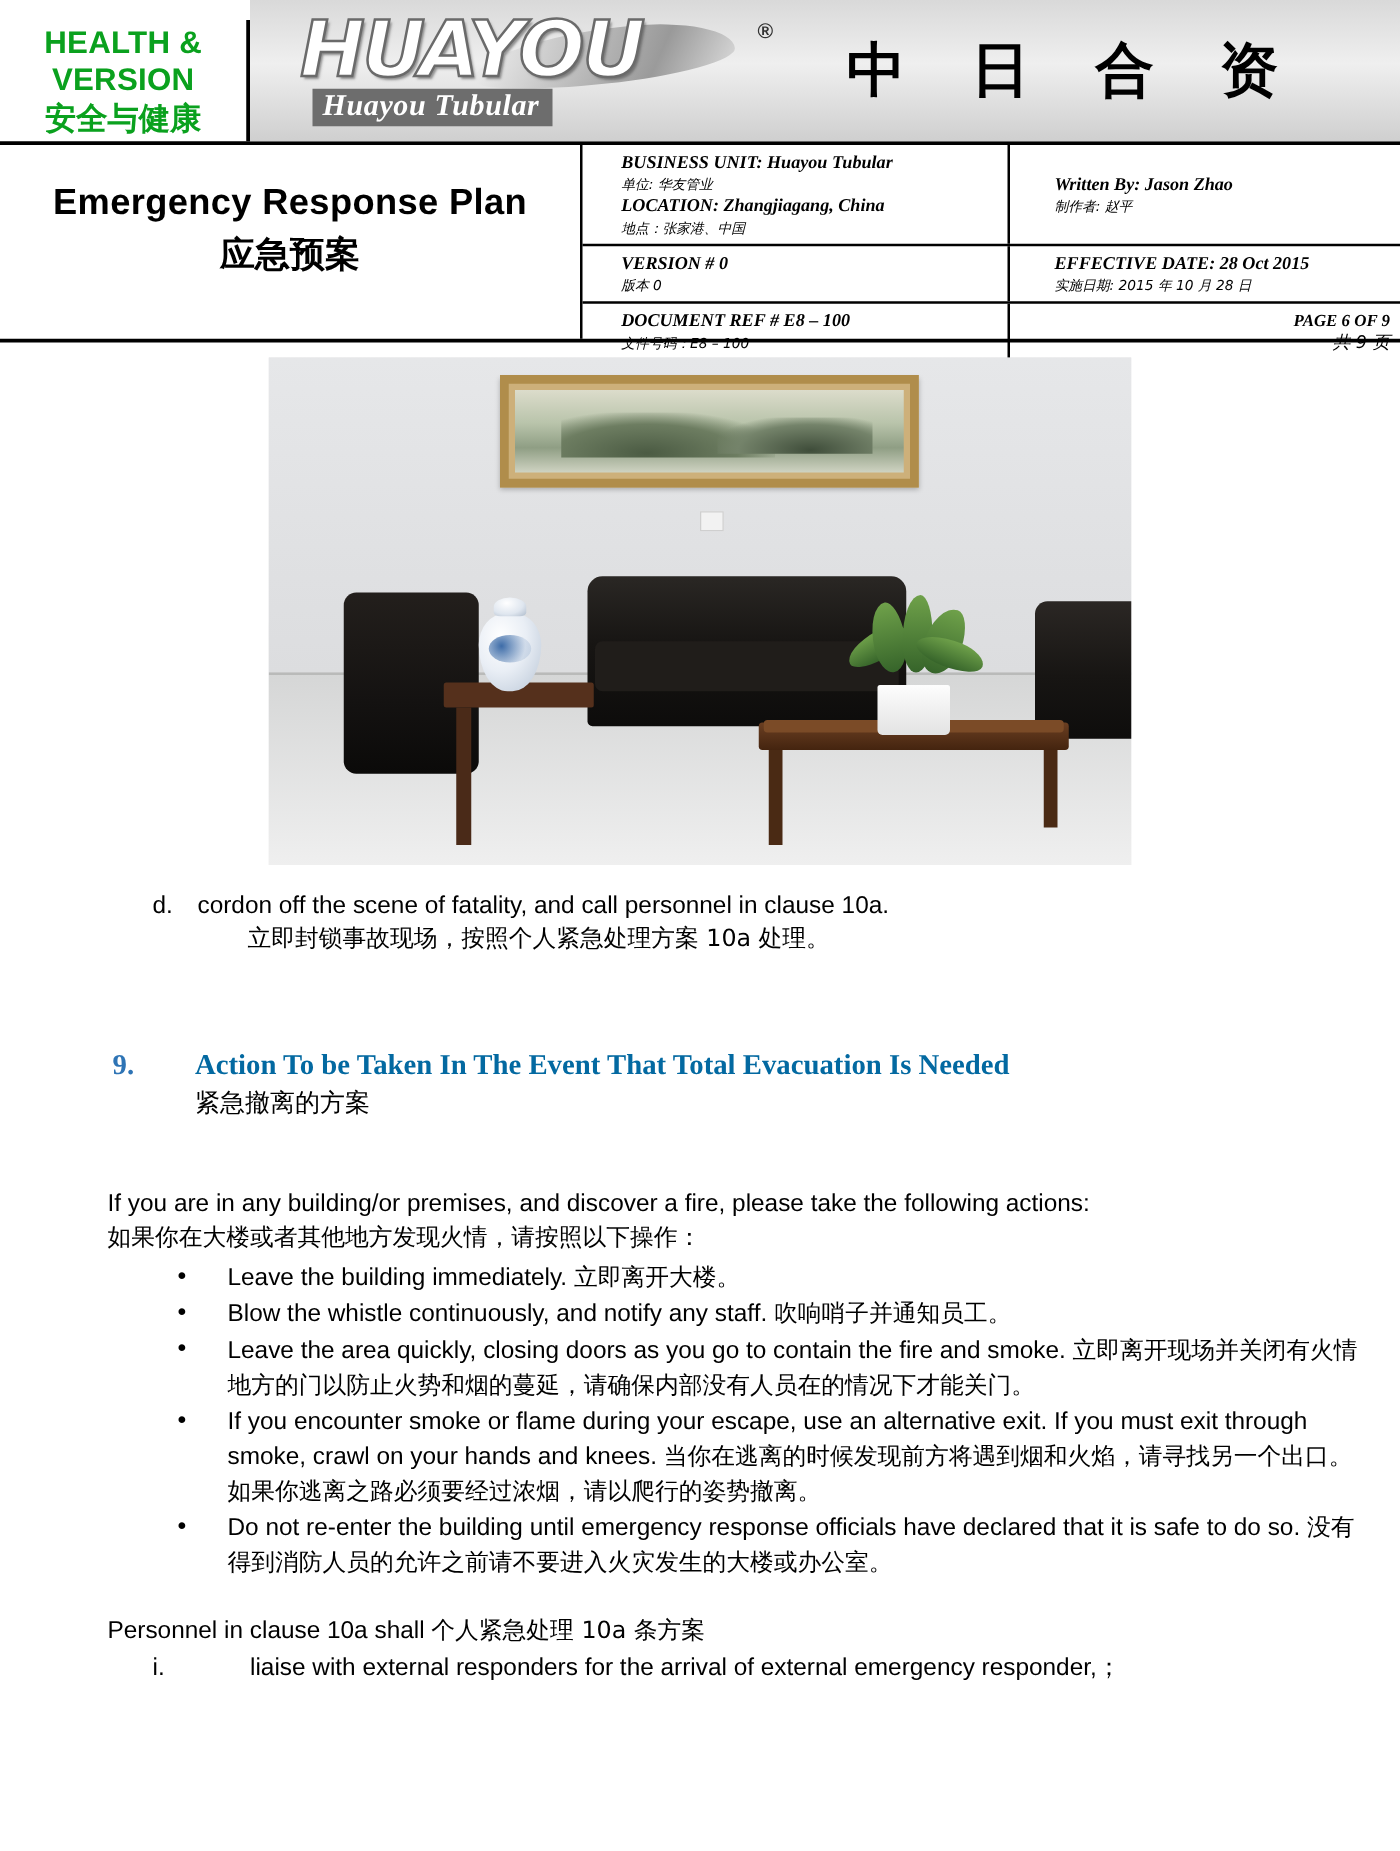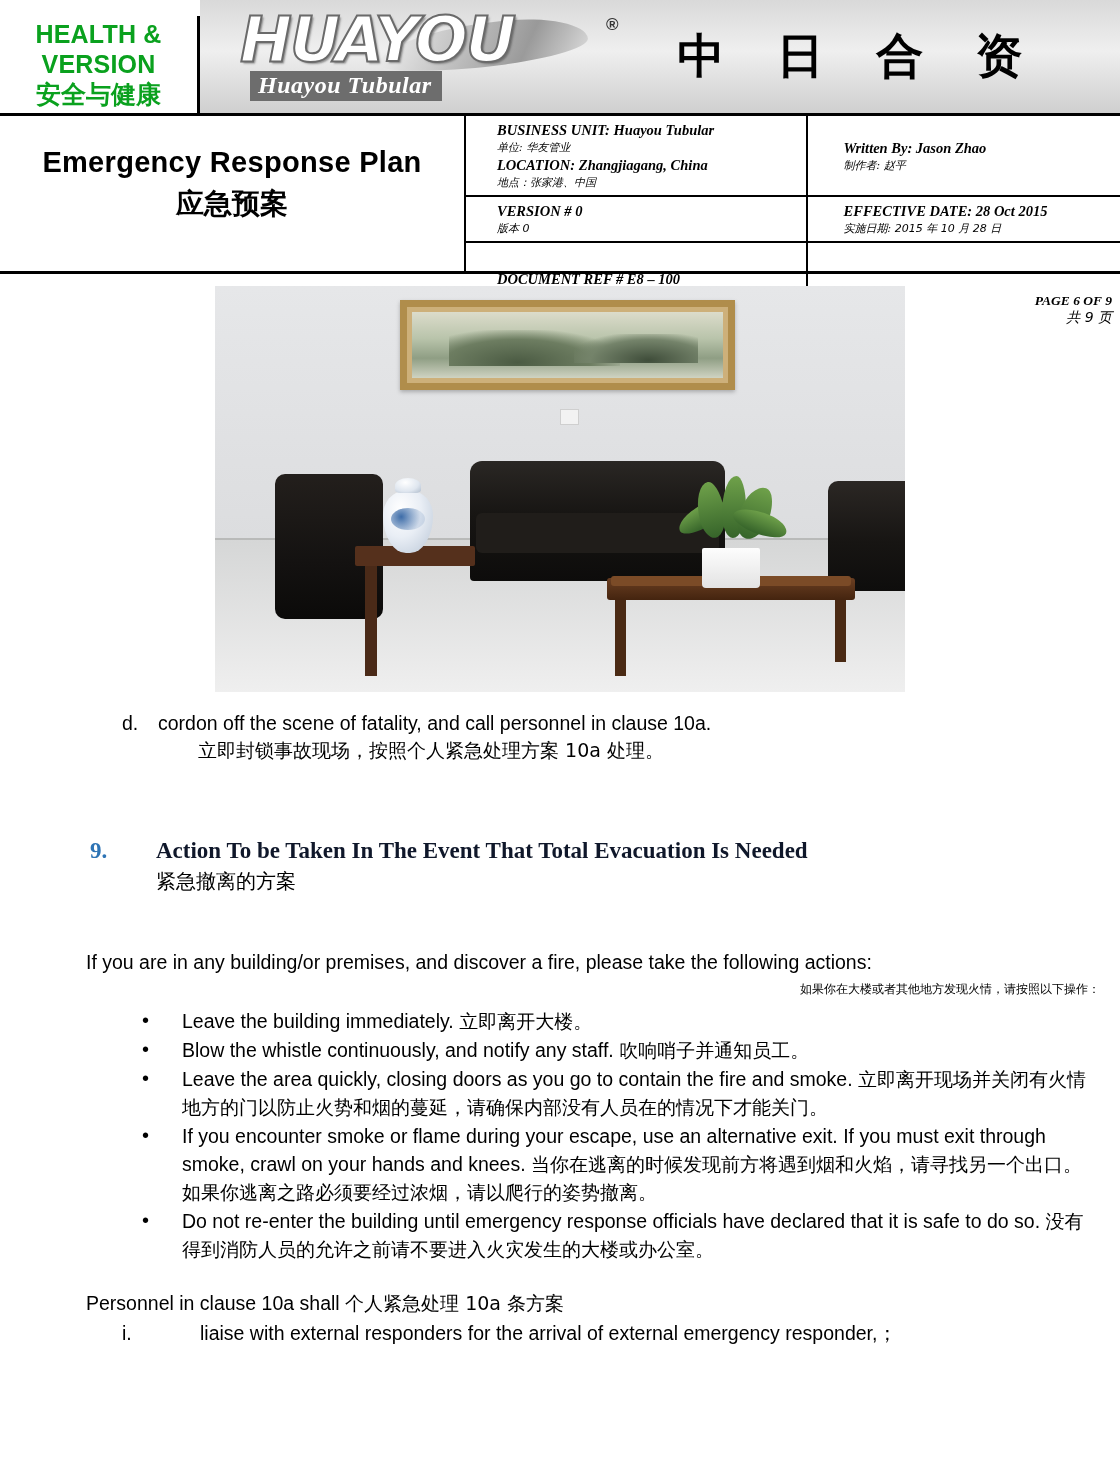--- a/index.html
+++ b/index.html
@@ -183,21 +183,20 @@
   }
   .page-cell {
     align-items: flex-end;
     text-align: right;
   }
   .p-en {
     font-family: "Liberation Serif", serif;
     font-weight: bold;
     font-style: italic;
     font-size: 13.5px;
-    margin-top: 45px;
   }
   .p-cn {
     font-family: "DejaVu Sans", sans-serif;
     font-style: italic;
     font-size: 14px;
   }
 
   
   .body {
     padding: 0 20px;
@@ -342,42 +341,41 @@
     display: flex;
   }
   .sec-num {
     color: #2e74b5;
     font-family: "Liberation Serif", serif;
     font-weight: bold;
     font-size: 23px;
     width: 66px;
   }
   .sec-title {
-    color: #0f172a;
+    color: #0369a1;
     font-family: "Liberation Serif", serif;
     font-weight: bold;
     font-size: 23px;
   }
   .sec-cn {
     padding-left: 136px;
     font-family: "DejaVu Sans", sans-serif;
     font-size: 20px;
     margin-top: 4px;
   }
 
   .para {
     margin-top: 54px;
     padding-left: 66px;
     font-size: 19.5px;
     line-height: 27px;
   }
   .para .cn {
     font-family: "DejaVu Sans", sans-serif;
-    font-size: 12px;
-    text-align: right;
+    font-size: 19px;
   }
 
   ul.bullets {
     margin: 4px 0 0 0;
     padding-left: 106px;
     list-style: none;
   }
   ul.bullets > li {
     position: relative;
     font-size: 19.5px;

